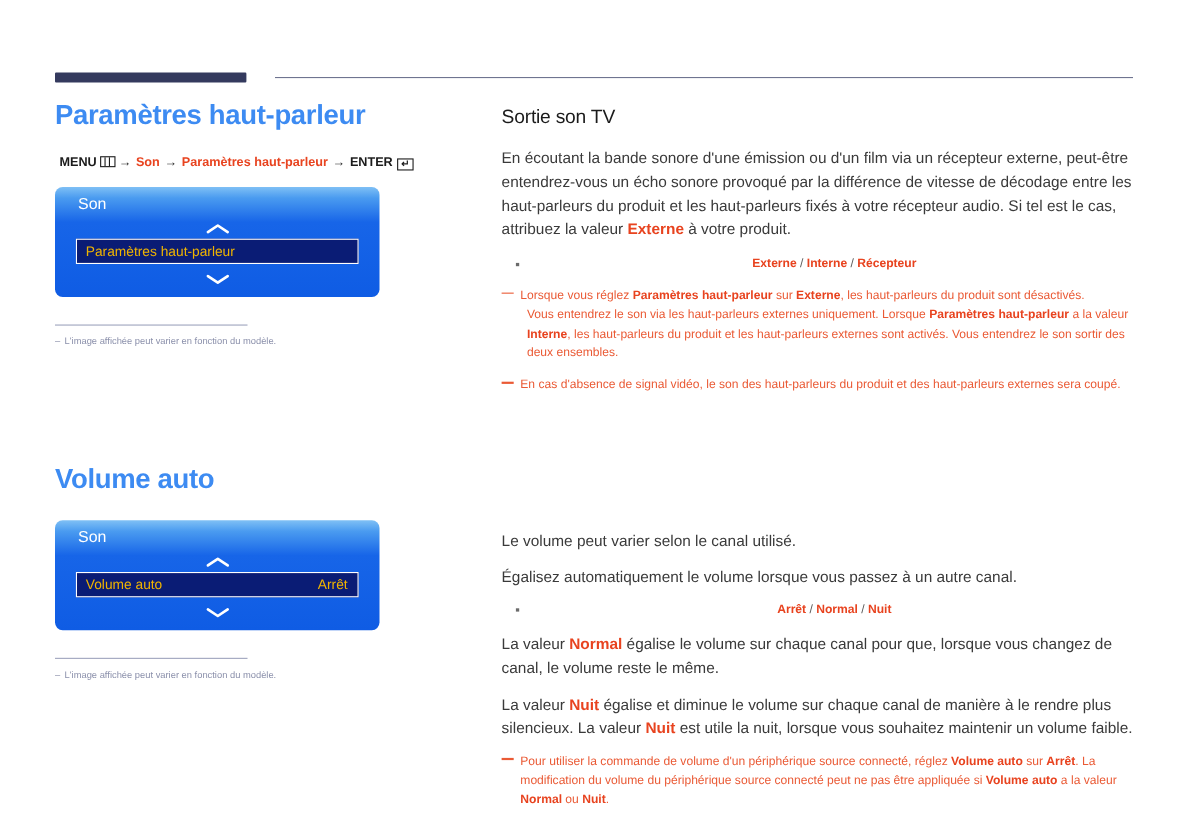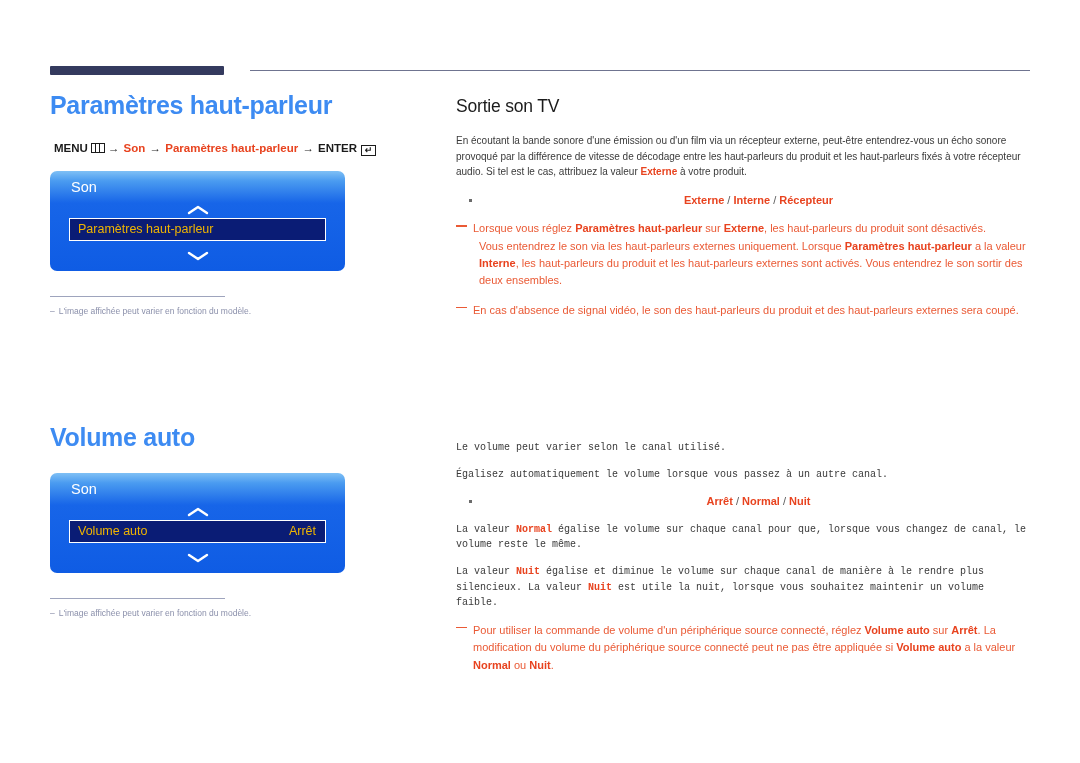--- a/index.html
+++ b/index.html
@@ -192,26 +192,26 @@
   .note-text {
     font-size: 8.5px;
     color: #8b90ab;
     line-height: 1.3;
     white-space: nowrap;
   }
   .note-text .dash { margin-right: 4px; }
 
   
   p.body {
-    font-size: 10px;
+    font-size: 14px;
     line-height: 1.56;
     color: #3a3a3a;
     margin: 0 0 12px 0;
   }
-  p.body.tight { margin-bottom: 11px; font-family: Liberation Mono, monospace; }
+  p.body.tight { margin-bottom: 11px; }
   p.body b { color: #e8431f; font-weight: bold; }
 
   ul.opts {
     list-style: none;
     margin: 0 0 12px 0;
     padding: 0 0 0 9px;
     text-align: center;
   }
   ul.opts li {
     position: relative;

